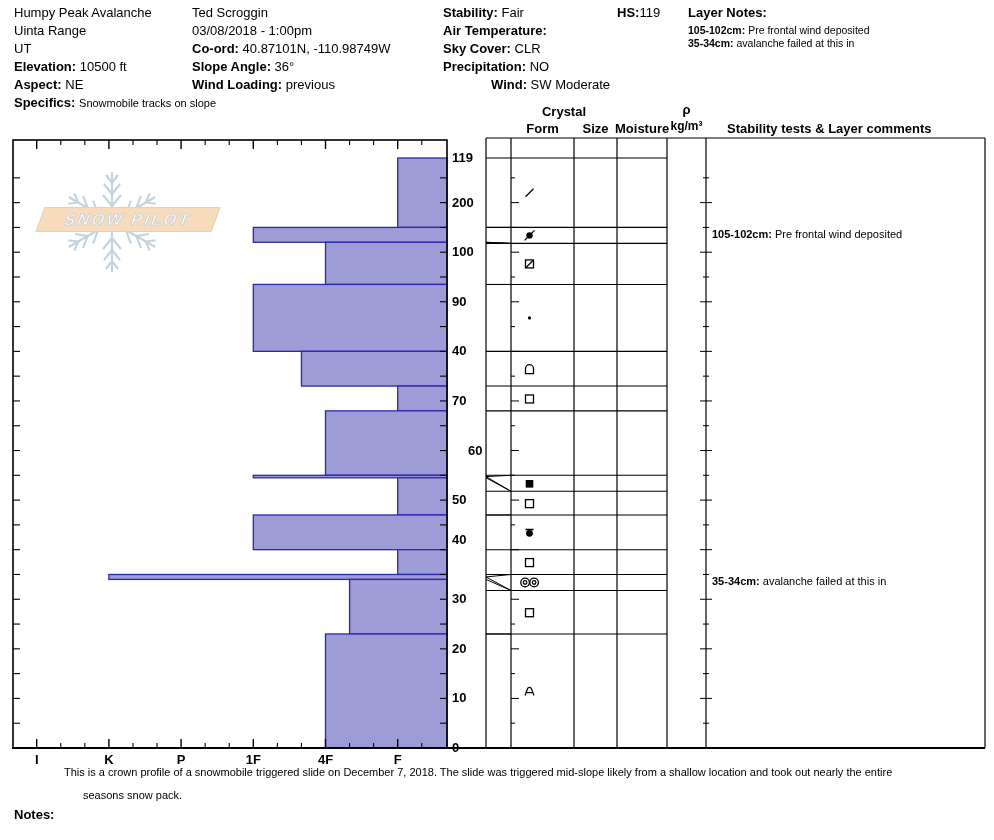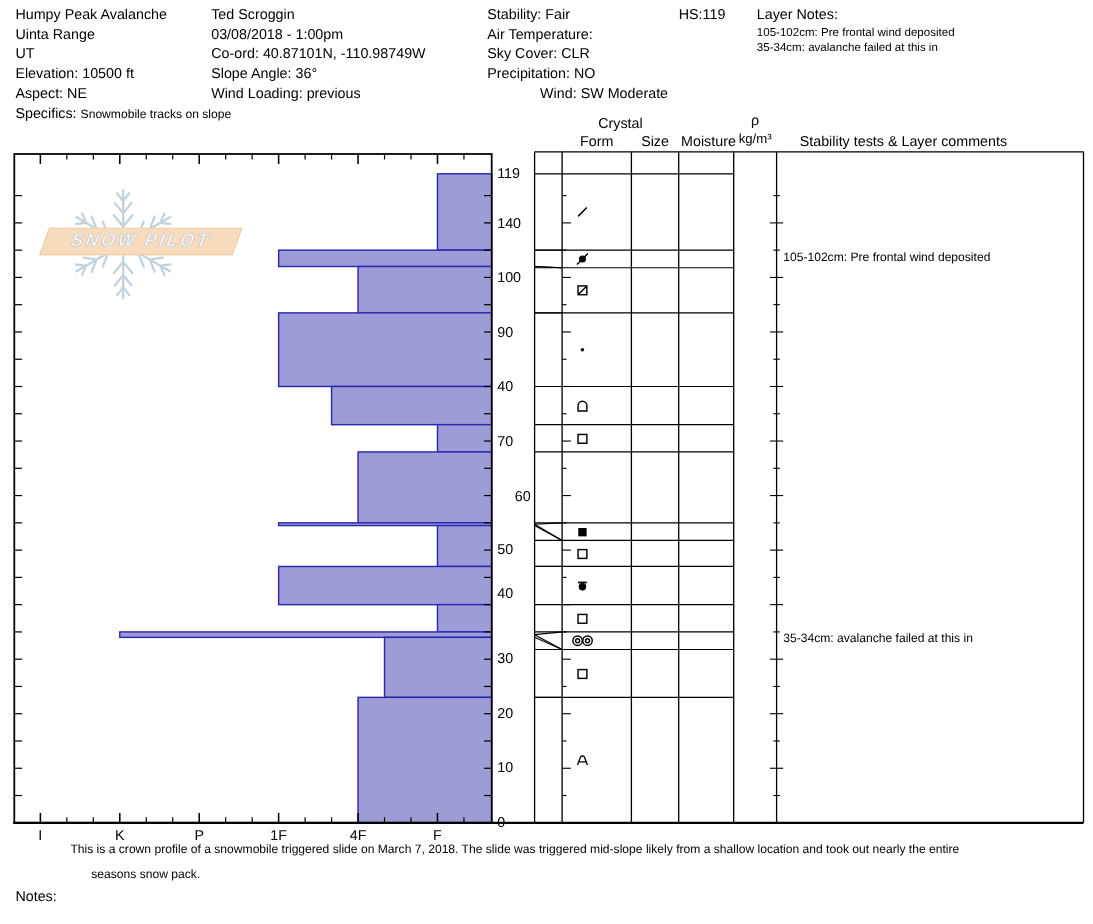--- a/index.html
+++ b/index.html
@@ -2,21 +2,21 @@
 <html><head>
 <meta charset="utf-8">
 <style>
   html,body{margin:0;padding:0;background:#fff;}
   #page{position:relative;width:994px;height:840px;background:#fff;overflow:hidden;
         font-family:"Liberation Sans",sans-serif;color:#000;}
   .abs{position:absolute;white-space:nowrap;}
   .t13{font-size:13px;line-height:15px;}
   .t11{font-size:11px;line-height:13px;text-align:right;}
   .t10{font-size:10.5px;line-height:13px;}
-  .b{font-weight:normal;}
+  .b{font-weight:bold;}
   .ctr{text-align:center;}
   #gfx{position:absolute;left:0;top:0;}
   .logo-band{position:absolute;left:40px;top:207px;width:174px;height:23px;
      background:#f6dcbd;border:1px solid #ecgfa8;border:1px solid #eccfa8;
      transform:skewX(-20deg);display:flex;align-items:center;justify-content:center;}
   .logo-text{font-size:16px;font-weight:bold;letter-spacing:2.5px;color:#ffffff;
      -webkit-text-stroke:1px #d2d2d2;text-shadow:0 0 1px #c9c9c9;}
 </style>
 </head>
 <body>
@@ -344,32 +344,32 @@
     </svg>
 
   <div id="gen-text">
       <div class="abs t13 b ctr" style="left: 21.7px; top: 752px;;width:30px">I</div>
       <div class="abs t13 b ctr" style="left: 93.9px; top: 752px;;width:30px">K</div>
       <div class="abs t13 b ctr" style="left: 166.1px; top: 752px;;width:30px">P</div>
       <div class="abs t13 b ctr" style="left: 238.3px; top: 752px;;width:30px">1F</div>
       <div class="abs t13 b ctr" style="left: 310.5px; top: 752px;;width:30px">4F</div>
       <div class="abs t13 b ctr" style="left: 382.7px; top: 752px;;width:30px">F</div>
       <div class="abs t13 b" style="left: 452px; top: 150px;">119</div>
-      <div class="abs t13 b" style="left: 452px; top: 194.622px;">140</div>
+      <div class="abs t13 b" style="left: 452px; top: 194.622px;">200</div>
       <div class="abs t13 b" style="left: 452px; top: 244.202px;">100</div>
       <div class="abs t13 b" style="left: 452px; top: 293.782px;">90</div>
       <div class="abs t13 b" style="left: 452px; top: 343.361px;">40</div>
       <div class="abs t13 b" style="left: 452px; top: 392.941px;">70</div>
       <div class="abs t13 b" style="left: 468px; top: 442.521px;">60</div>
       <div class="abs t13 b" style="left: 452px; top: 492.101px;">50</div>
       <div class="abs t13 b" style="left: 452px; top: 532px;">40</div>
       <div class="abs t13 b" style="left: 452px; top: 591.261px;">30</div>
       <div class="abs t13 b" style="left: 452px; top: 640.84px;">20</div>
       <div class="abs t13 b" style="left: 452px; top: 690.42px;">10</div>
       <div class="abs t13 b" style="left: 452px; top: 740px;">0</div>
       <div class="abs t11" style="left: 712px; top: 228.412px;"><span class="b">105-102cm: </span><span>Pre frontal wind deposited</span></div>
       <div class="abs t11" style="left: 712px; top: 575.471px;"><span class="b">35-34cm: </span><span>avalanche failed at this in</span></div>
     </div>
 
   <div class="abs t13 b" style="left:14px;top:775px;margin-top:32px;">Notes:</div>
-  <div class="abs t11" style="left:64px;top:766px;">This is a crown profile of a snowmobile triggered slide on March 7, 2018.  The slide was triggered mid-slope likely from a shallow location and took out nearly the entire</div>
+  <div class="abs t11" style="left:64px;top:766px;">This is a crown profile of a snowmobile triggered slide on December 7, 2018.  The slide was triggered mid-slope likely from a shallow location and took out nearly the entire</div>
   <div class="abs t11" style="left:83px;top:789px;">seasons snow pack.</div>
 </div>
 
 </body></html>

